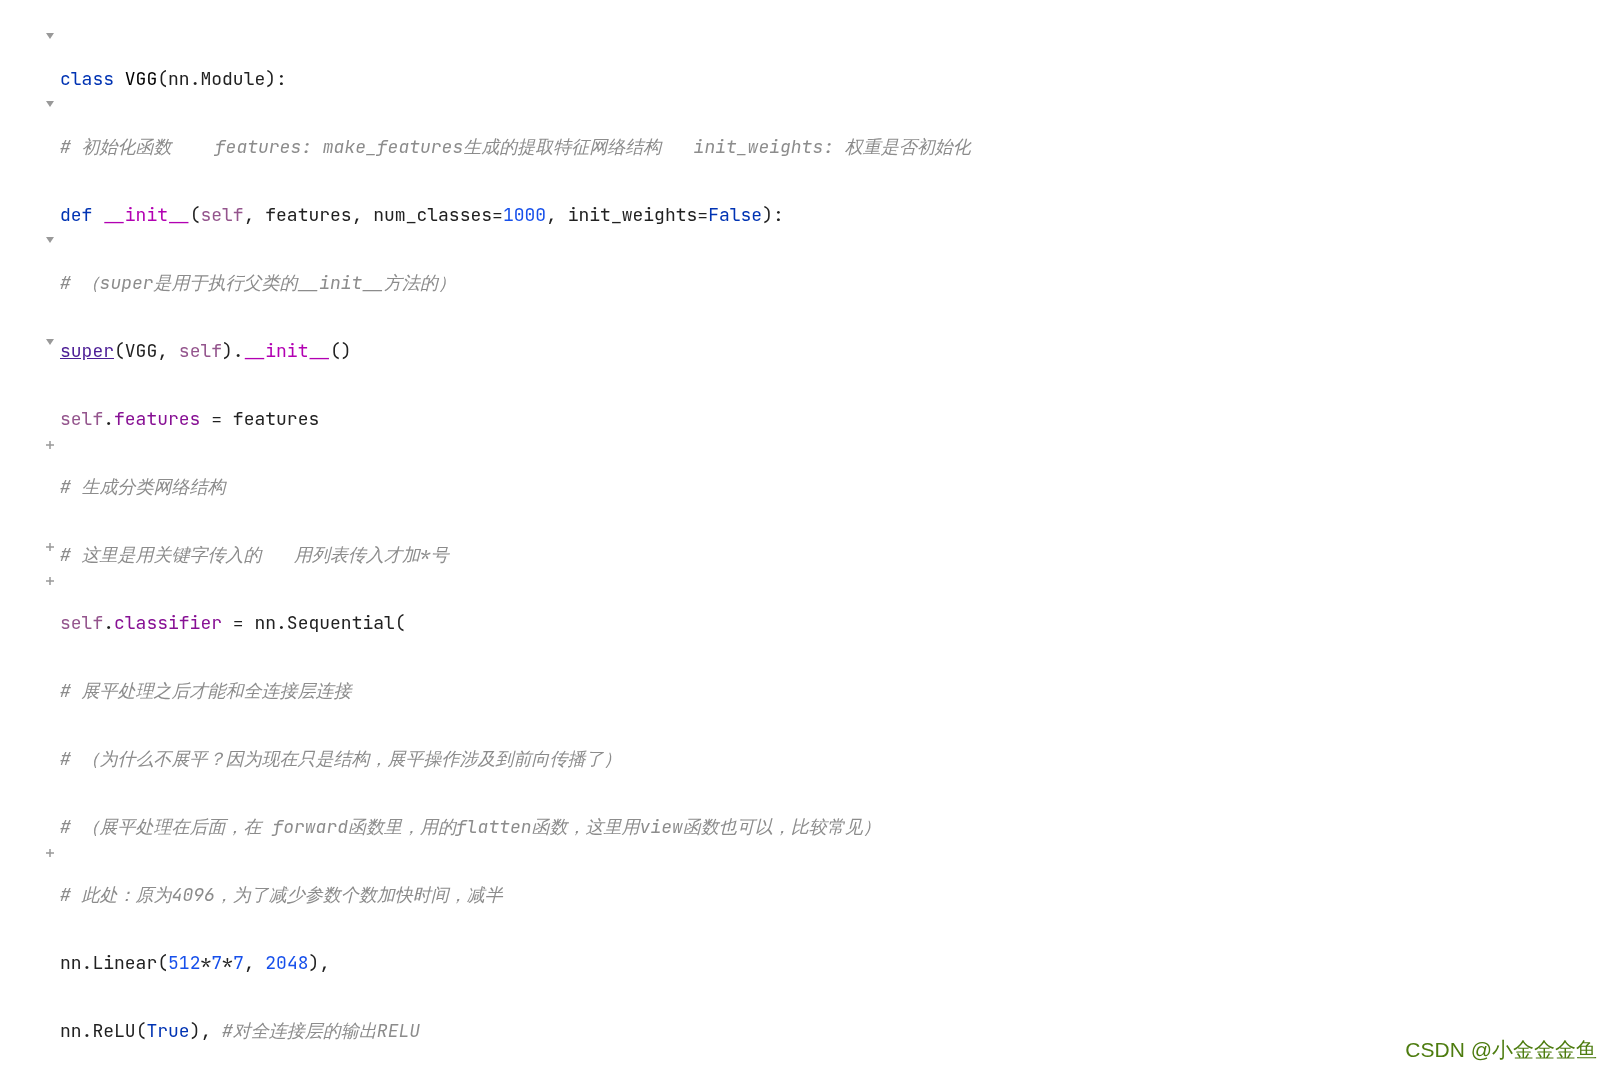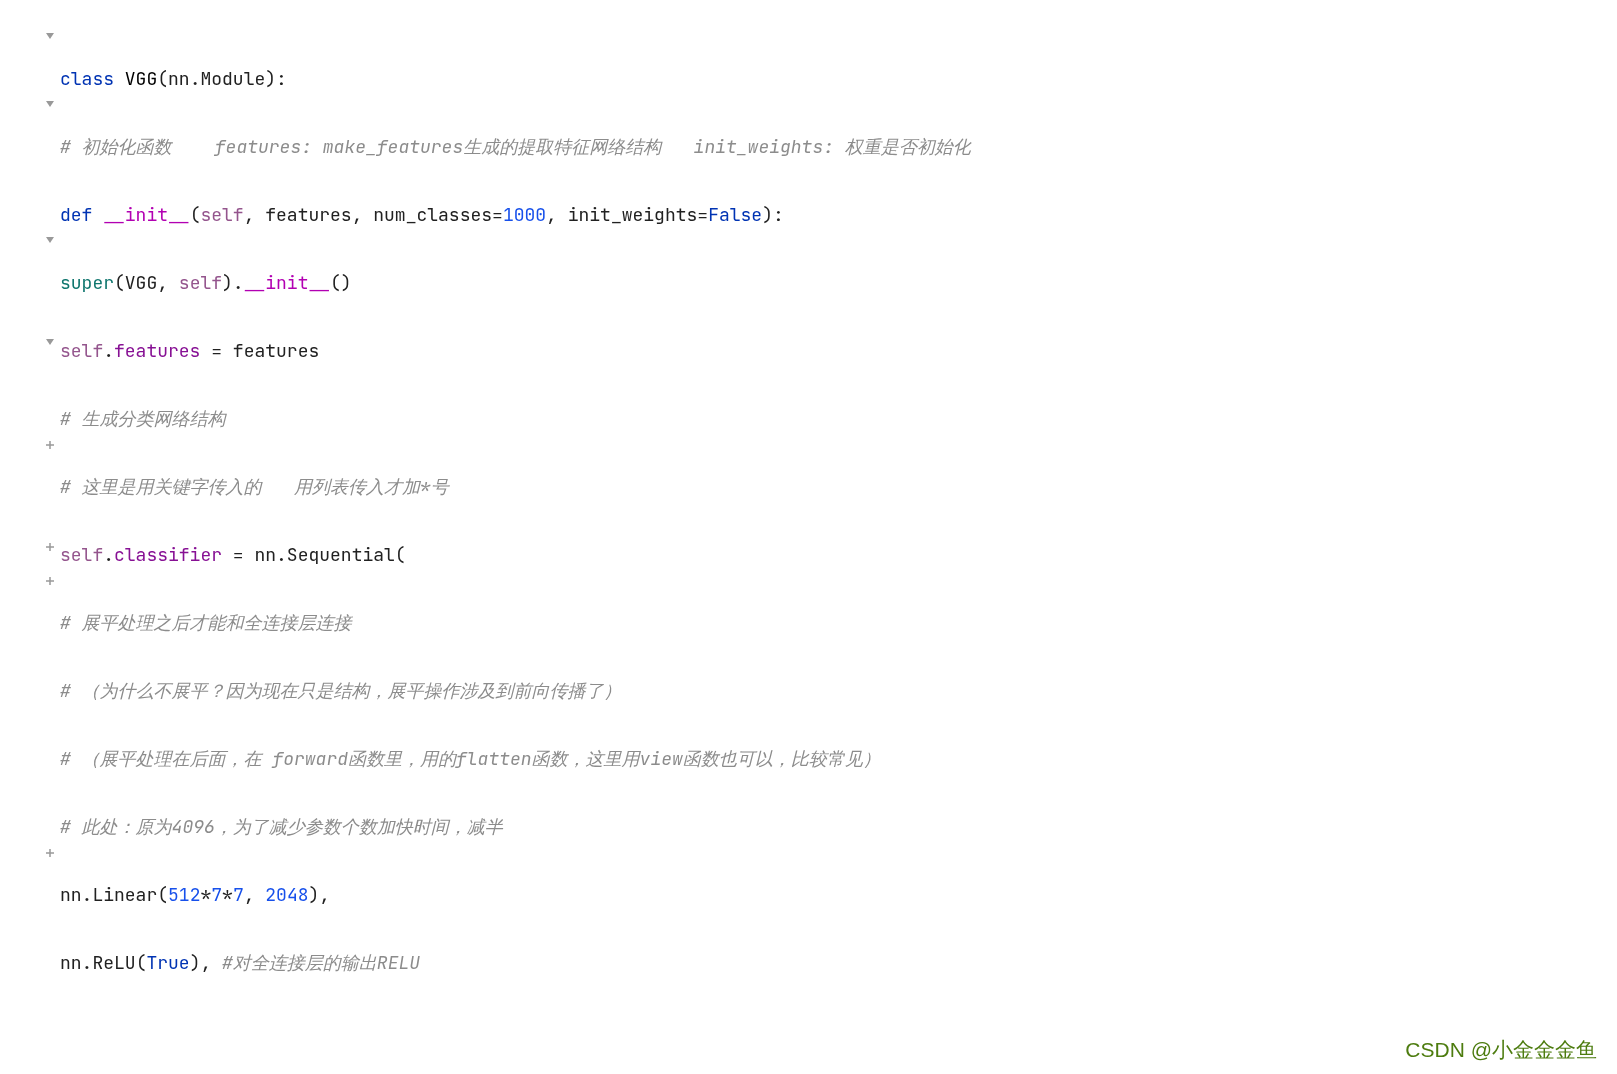--- a/index.html
+++ b/index.html
@@ -40,21 +40,21 @@
     white-space: pre;
     position: relative;
   }
   .line {
     height: 34px;
     display: flex;
     align-items: flex-end;
   }
   .kw { color: #0033B3; }
   .cls { color: #000000; }
-  .fn { color: #0f766e; }
+  .fn { color: #4c1d95; text-decoration: underline; }
   .magic { color: #B200B2; }
   .self { color: #94558D; margin-top: 37px; }
   .num { color: #1750EB; }
   .bool { color: #0033B3; }
   .comment { color: #8C8C8C; font-style: italic; }
   .pn { color: #212121; }
   .attr { color: #871094; }
   .ident { color: #212121; }
   .watermark {
     position: absolute;
@@ -109,20 +109,21 @@
       <svg width="10" height="10">
           <path d="M5 1 L5 9 M1 5 L9 5" stroke="#999" stroke-width="1.5" fill="none"></path>
         </svg>
     </div>
   </div>
 
   <div class="code-area">
 <div class="line"><span class="kw">class</span><span class="pn"> </span><span class="cls">VGG</span><span class="pn">(</span><span class="ident">nn.Module</span><span class="pn">):</span></div>
 <div class="line">    <span class="comment"># 初始化函数    features: make_features生成的提取特征网络结构   init_weights: 权重是否初始化</span></div>
 <div class="line">    <span class="kw">def</span><span> </span><span class="magic">__init__</span><span class="pn">(</span><span class="self">self</span><span class="pn">, </span><span class="ident">features</span><span class="pn">, </span><span class="ident">num_classes</span><span class="pn">=</span><span class="num">1000</span><span class="pn">, </span><span class="ident">init_weights</span><span class="pn">=</span><span class="bool">False</span><span class="pn">):</span></div>
+<div class="line">        <span class="comment"># （super是用于执行父类的__init__方法的）</span></div>
 <div class="line">        <span class="fn">super</span><span class="pn">(</span><span class="ident">VGG</span><span class="pn">, </span><span class="self">self</span><span class="pn">).</span><span class="magic">__init__</span><span class="pn">()</span></div>
 <div class="line">        <span class="self">self</span><span class="pn">.</span><span class="attr">features</span><span class="pn"> = </span><span class="ident">features</span></div>
 <div class="line">        <span class="comment"># 生成分类网络结构</span></div>
 <div class="line">        <span class="comment"># 这里是用关键字传入的   用列表传入才加*号</span></div>
 <div class="line">        <span class="self">self</span><span class="pn">.</span><span class="attr">classifier</span><span class="pn"> = </span><span class="ident">nn</span><span class="pn">.</span><span class="ident">Sequential</span><span class="pn">(</span></div>
 <div class="line">            <span class="comment"># 展平处理之后才能和全连接层连接</span></div>
 <div class="line">            <span class="comment"># （为什么不展平？因为现在只是结构，展平操作涉及到前向传播了）</span></div>
 <div class="line">            <span class="comment"># （展平处理在后面，在 forward函数里，用的flatten函数，这里用view函数也可以，比较常见）</span></div>
 <div class="line">            <span class="comment"># 此处：原为4096，为了减少参数个数加快时间，减半</span></div>
 <div class="line">            <span class="ident">nn</span><span class="pn">.</span><span class="ident">Linear</span><span class="pn">(</span><span class="num">512</span><span class="pn">*</span><span class="num">7</span><span class="pn">*</span><span class="num">7</span><span class="pn">, </span><span class="num">2048</span><span class="pn">),</span></div>

